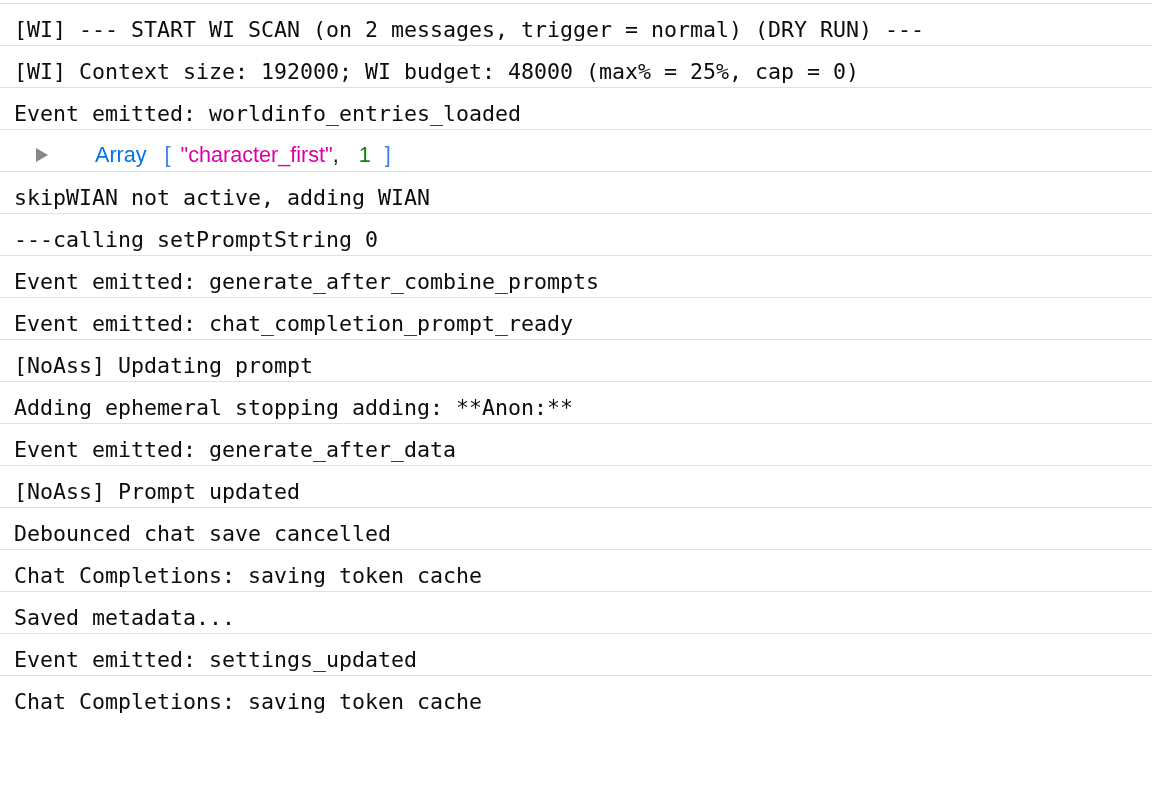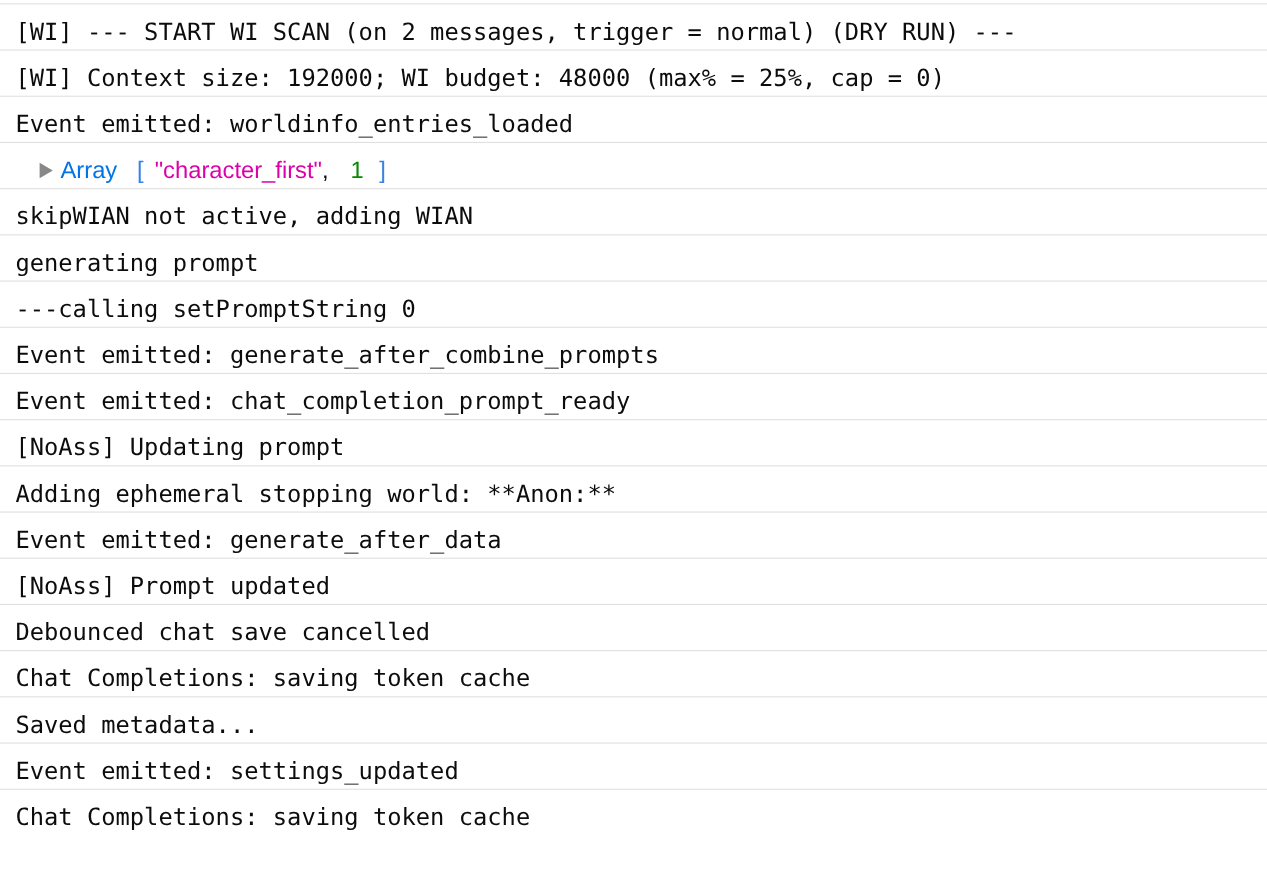--- a/index.html
+++ b/index.html
@@ -42,21 +42,21 @@
     margin-left: 22px;
     margin-right: 7px;
     cursor: pointer;
   }
   .preview {
     flex: 0 0 auto;
     font-family: "Liberation Sans", "DejaVu Sans", sans-serif;
     font-size: 21.6px;
     cursor: pointer;
   }
-  .tok-class   { color: var(--c-class, #0074e8);  margin-right: 18px; }
+  .tok-class   { color: var(--c-class, #0074e8);  margin-right: 18px; margin-left: 40px; }
   .tok-bracket { color: var(--c-bracket, #3b82e6); }
   .brk-open    { margin-right: 10px; }
   .tok-string  { color: var(--c-string, #dd00a9); }
   .tok-sep     { color: var(--c-text, #0c0c0d);   margin-right: 20px; }
   .tok-number  { color: var(--c-number, #058b00); margin-right: 14px; }
 </style>
 </head>
 <body style="background: rgb(255, 255, 255);">
 
 <main class="console">
@@ -83,25 +83,20 @@
     <span class="preview"><span class="tok-class">Array</span><span class="tok-bracket brk-open">[</span><span class="tok-string">"character_first"</span><span class="tok-sep">,</span><span class="tok-number">1</span><span class="tok-bracket">]</span></span>
   </div>
 
   <div class="row">
     <span class="msg">skipWIAN not active, adding WIAN</span>
     
     
   </div>
 
 
-  <div class="row">
-    <span class="msg">generating prompt</span>
-    
-    
-  </div>
 
   <div class="row">
     <span class="msg">---calling setPromptString 0</span>
     
     
   </div>
 
   <div class="row">
     <span class="msg">Event emitted: generate_after_combine_prompts</span>
     
@@ -114,21 +109,21 @@
     
   </div>
 
   <div class="row">
     <span class="msg">[NoAss] Updating prompt</span>
     
     
   </div>
 
   <div class="row">
-    <span class="msg">Adding ephemeral stopping world: **Anon:**</span>
+    <span class="msg">Adding ephemeral stopping adding: **Anon:**</span>
     
     
   </div>
 
   <div class="row">
     <span class="msg">Event emitted: generate_after_data</span>
     
     
   </div>
 

